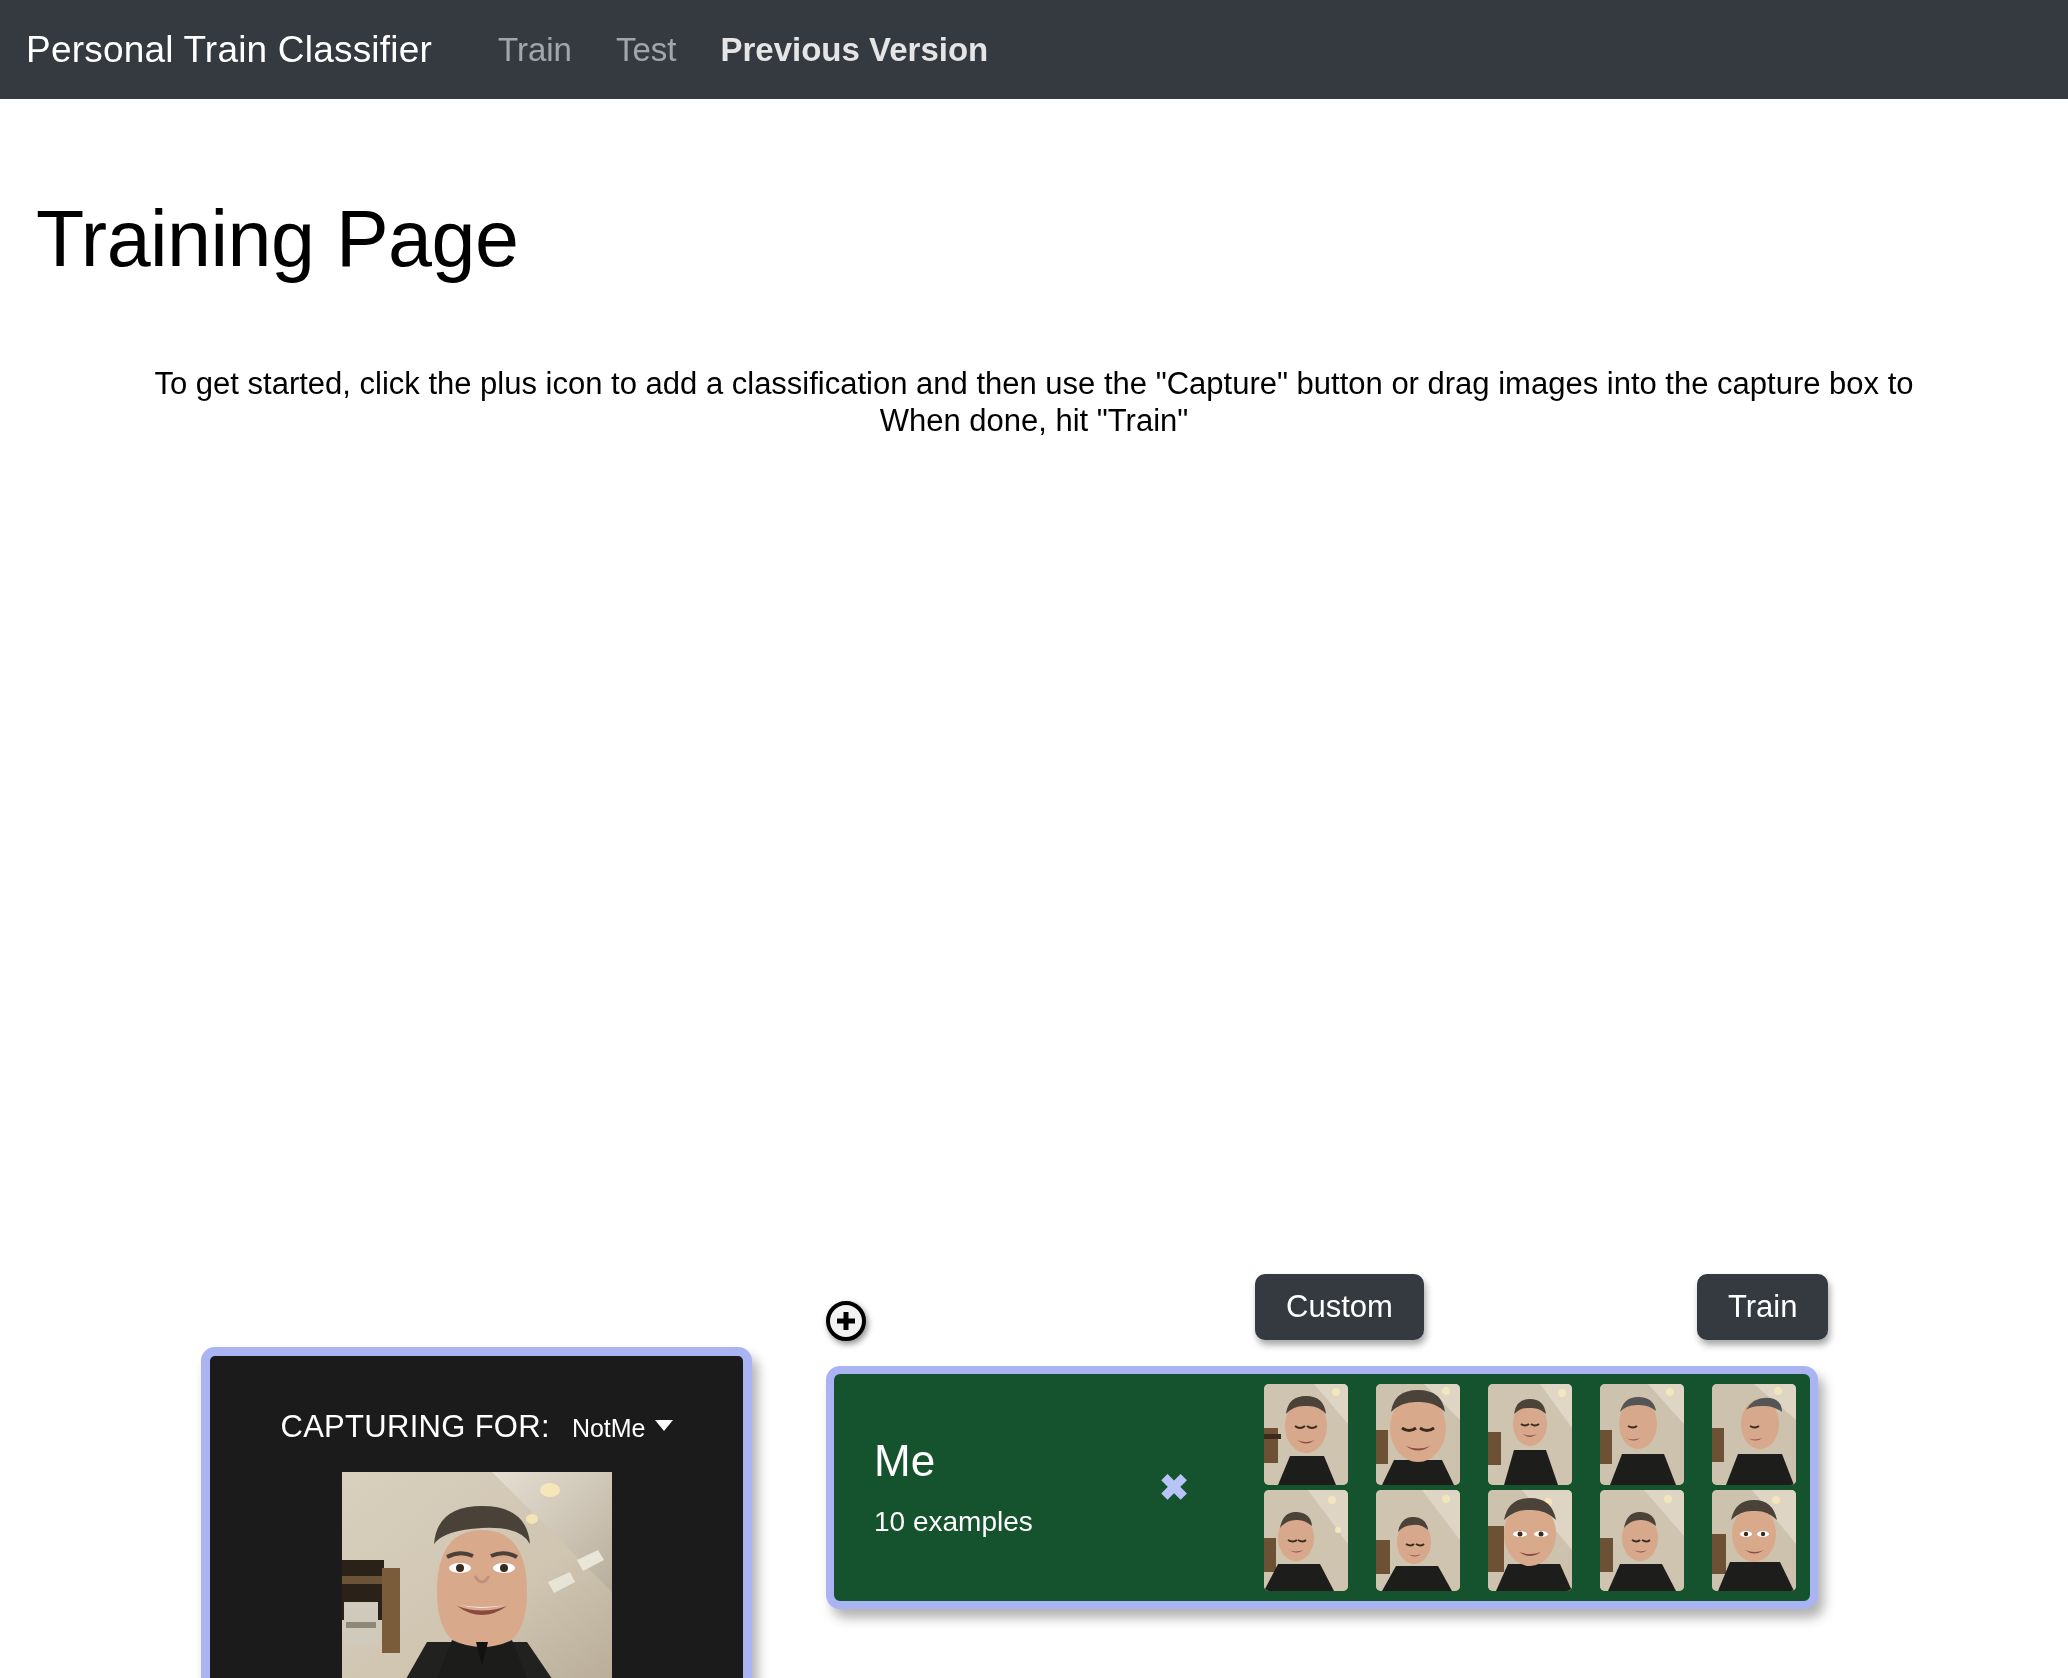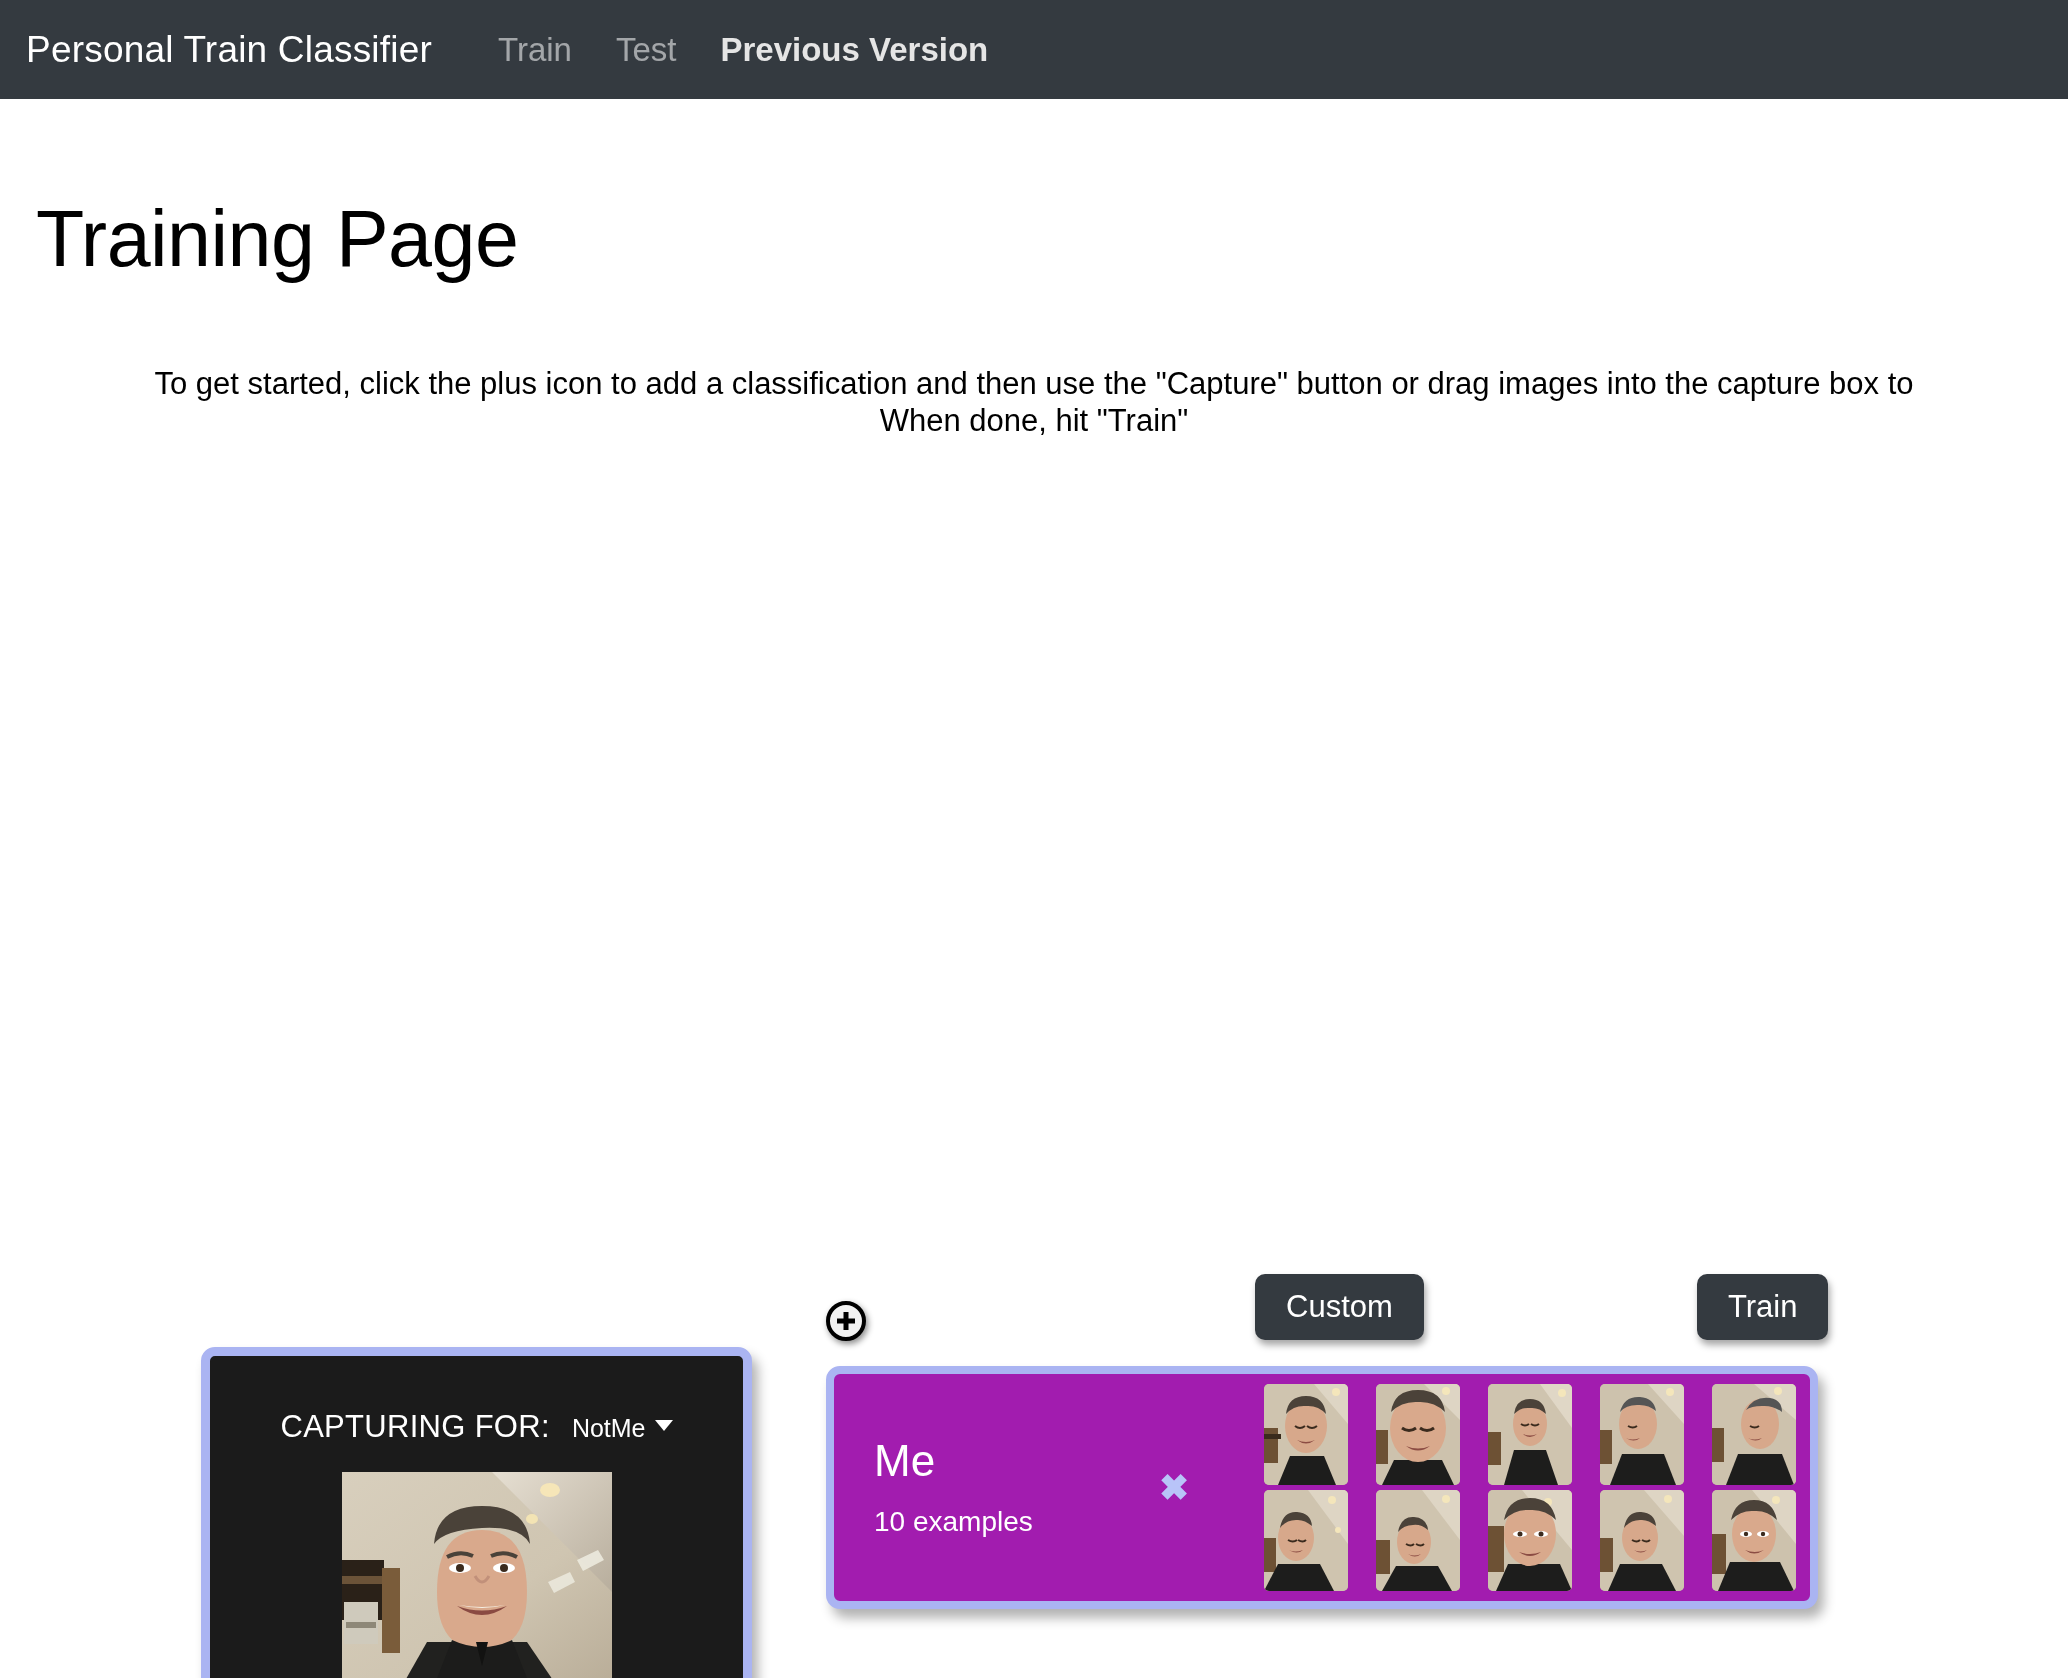--- a/index.html
+++ b/index.html
@@ -162,21 +162,21 @@
     position: relative;
     background: #cdc3b0;
   }
 
   
   .class-row {
     position: absolute;
     width: 992px;
     height: 243px;
     left: 826px;
-    background: #a21caf;
+    background: #14532d;
     border: 8px solid #aab4f2;
     border-radius: 14px;
     box-shadow: 6px 9px 12px rgba(0,0,0,0.30);
     display: flex;
     align-items: center;
   }
   .class-row.row-0 { top: 806px; }
 
   .class-info {
     width: 300px;

